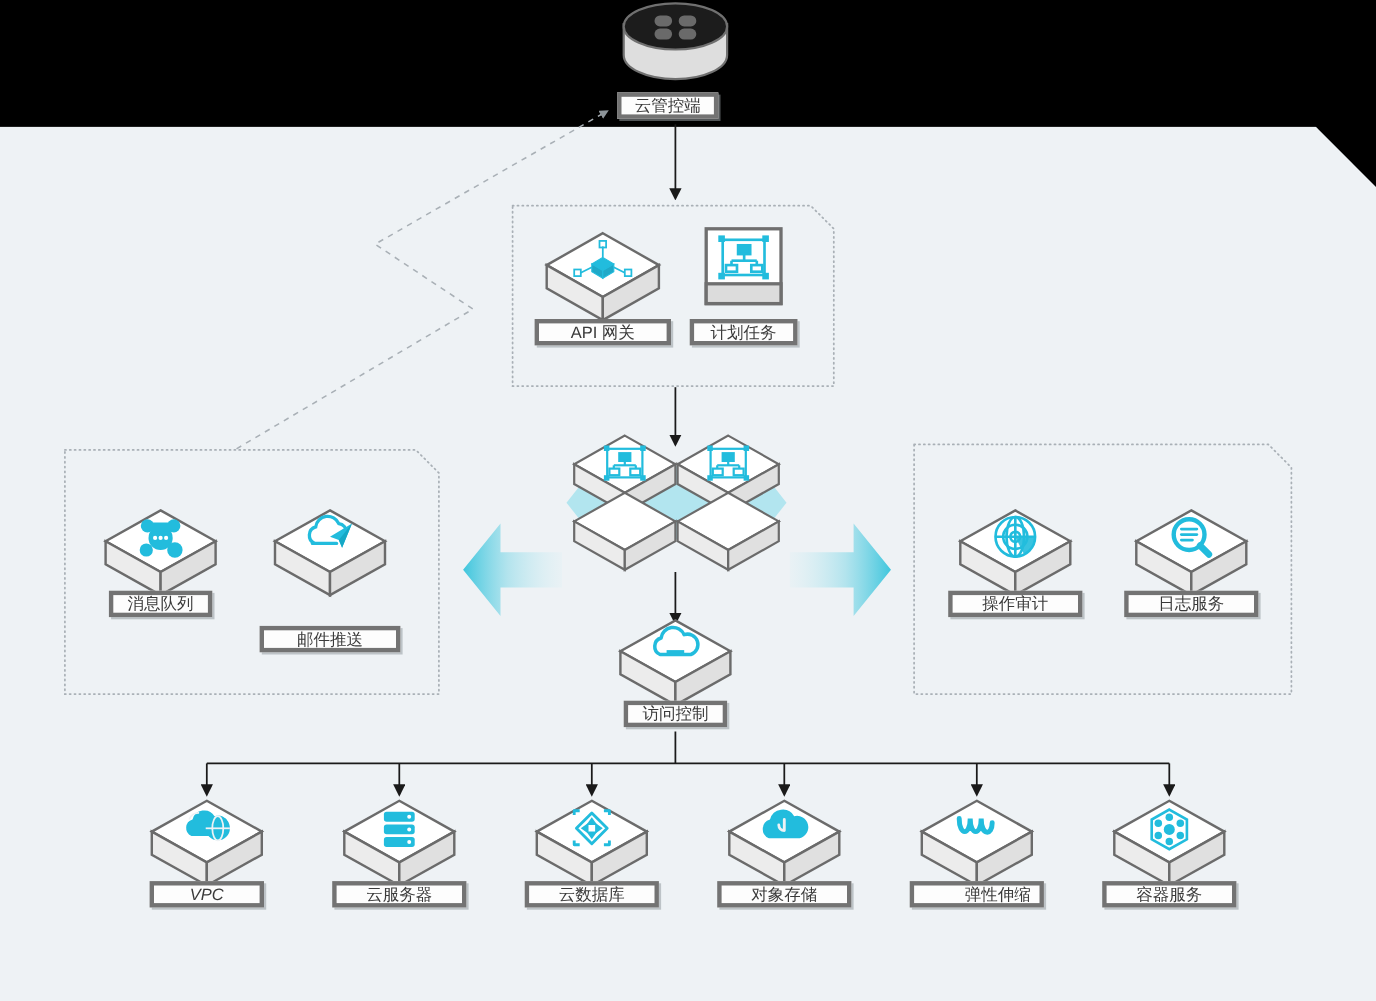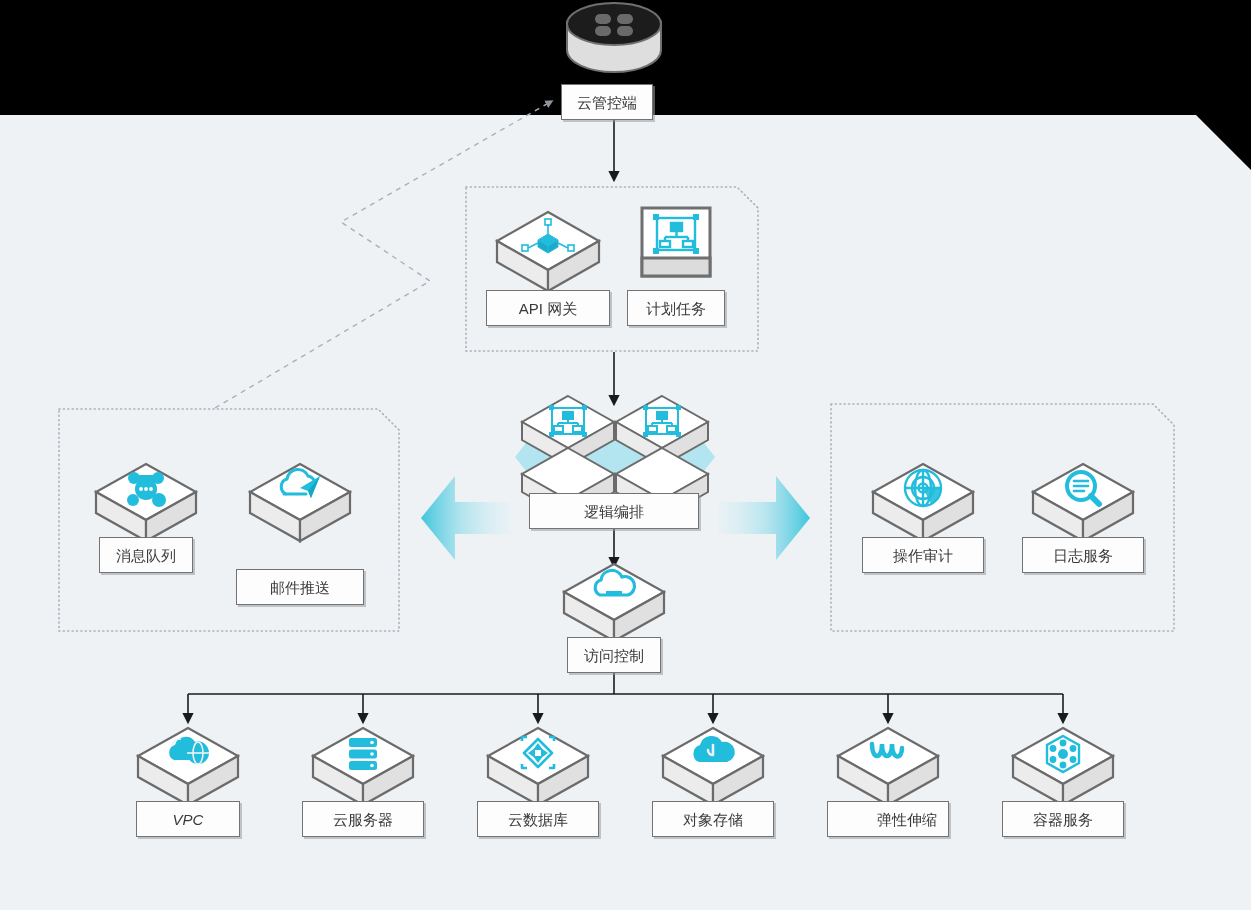--- a/index.html
+++ b/index.html
@@ -16,25 +16,25 @@
   .group{position:absolute;background:transparent;}
   .group svg{display:block;overflow:visible;}
 
   
   .node{position:absolute;}
   .iso{position:relative;}
   .iso svg{display:block;overflow:visible;}
   .node .iconlayer{position:absolute;left:0;top:0;pointer-events:none;}
   .node .iconlayer svg{display:block;overflow:visible;}
 
-  .label{position:absolute;background:#fdfdfd;border:1px solid #737373;
+  .label{position:absolute;background:#fdfdfd;border:4px solid #737373;
          box-shadow:2px 2px 0 0 rgba(150,156,160,.55);
          color:#3a3a3a;font-size:15px;line-height:1;
          display:flex;align-items:center;justify-content:center;
-         white-space:nowrap;padding:0 10px;height:36px;
+         white-space:nowrap;padding:0 10px;height:24px;
          box-sizing:border-box;}
 
   
   .cyl{position:absolute;}
   .cyl svg{display:block;overflow:visible;}
 
   
   .wires{position:absolute;left:0;top:0;width:1251px;height:910px;
          pointer-events:none;overflow:visible;}
 
@@ -262,21 +262,20 @@
           <rect x="148" y="32" width="9" height="6"></rect>
         </g>
         <g fill="#22bcdd">
           <rect x="124" y="11" width="5" height="5"></rect>
             <rect x="157" y="11" width="5" height="5"></rect>
           <rect x="124" y="38" width="5" height="5"></rect>
             <rect x="157" y="38" width="5" height="5"></rect>
         </g>
       </svg>
     </div>
-    <div class="label" style="left:10px;top:99px;width:170px;">逻辑编排</div>
   </div>
 
   <div class="node" style="left:94px;top:462px;">
     <div class="iso">
       <svg width="104" height="82" viewBox="0 0 104 82">
         <path d="M52,2 L102,30 L52,58 L2,30 Z" fill="#ffffff" stroke="#6b6b6b" stroke-width="2.2"></path>
         <path d="M2,30 L52,58 L52,79 L2,51 Z" fill="#ececec" stroke="#6b6b6b" stroke-width="2.2"></path>
         <path d="M102,30 L52,58 L52,79 L102,51 Z" fill="#e0e0e0" stroke="#6b6b6b" stroke-width="2.2"></path>
       </svg>
     </div>

